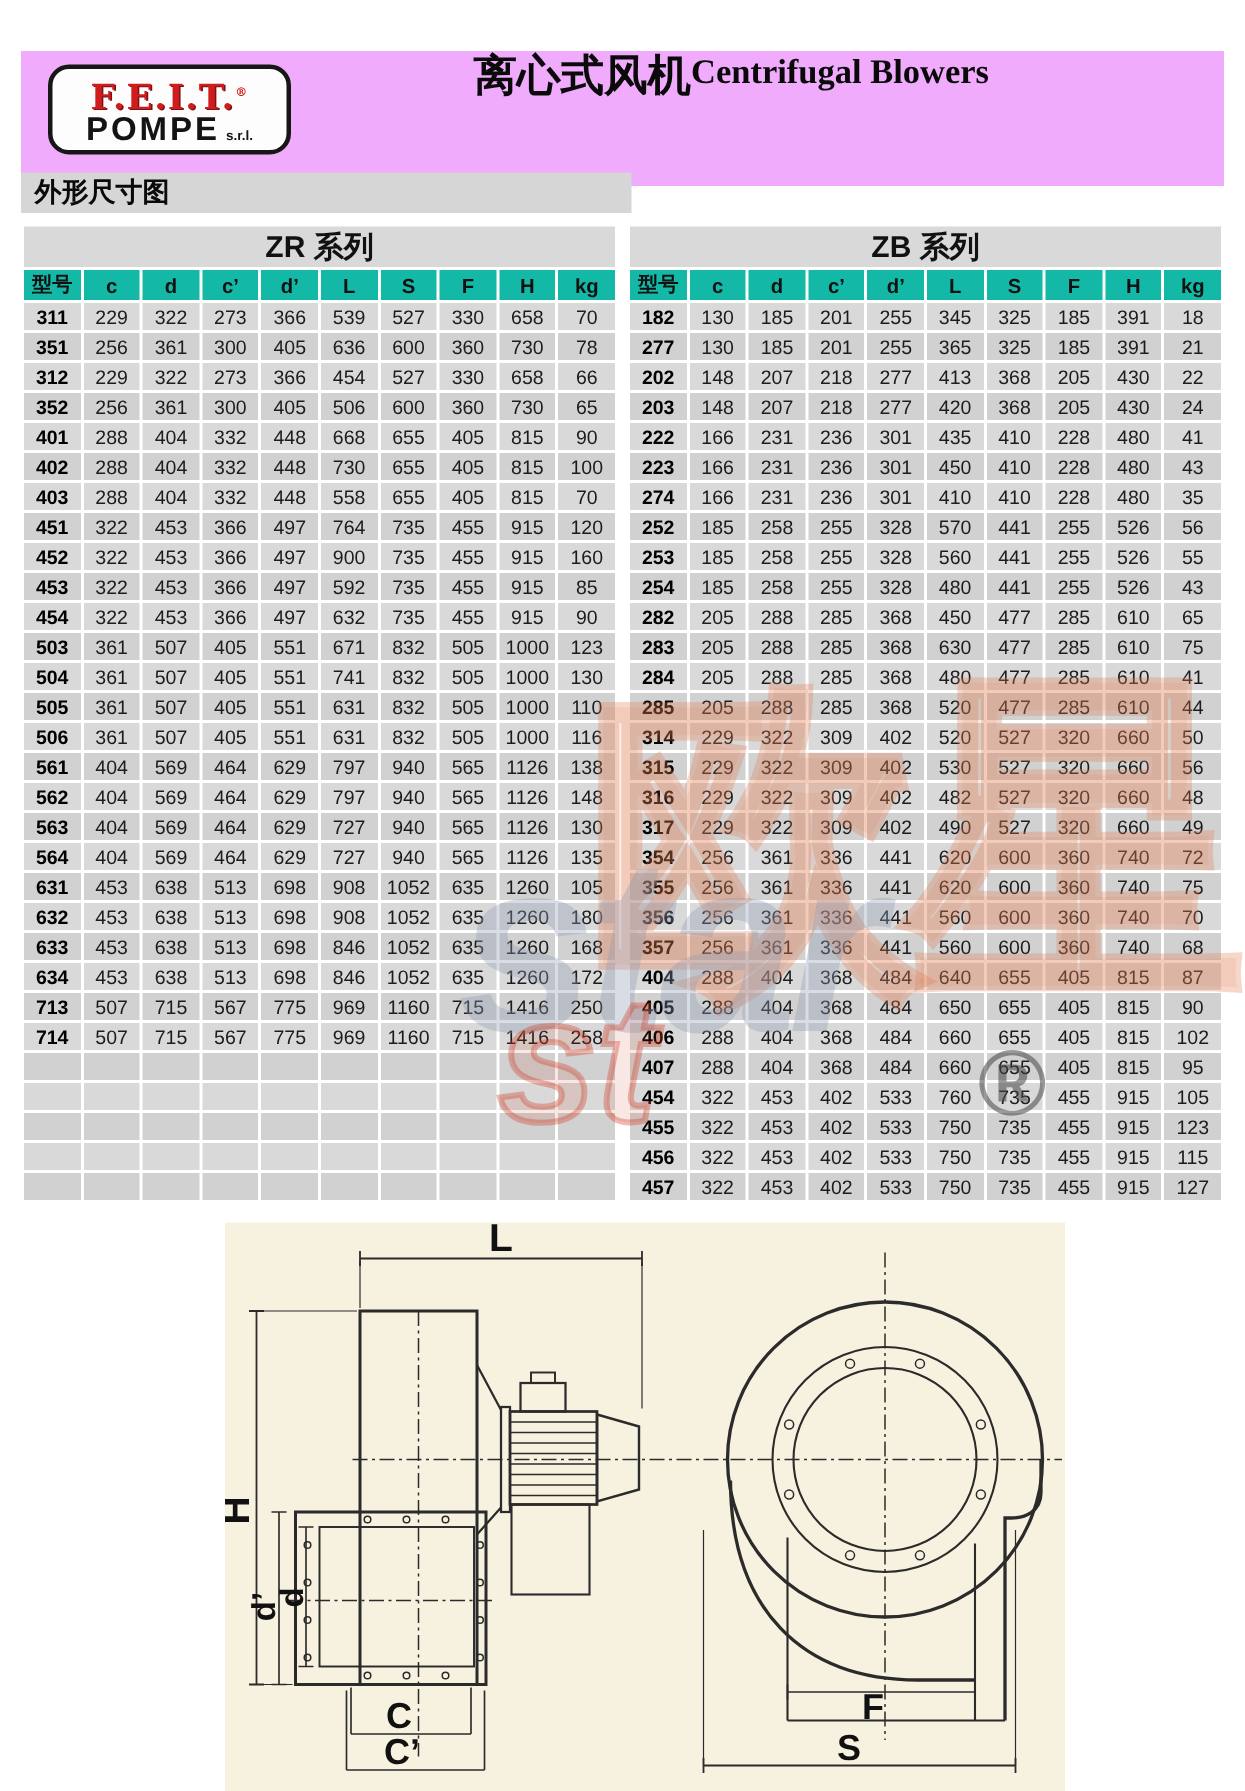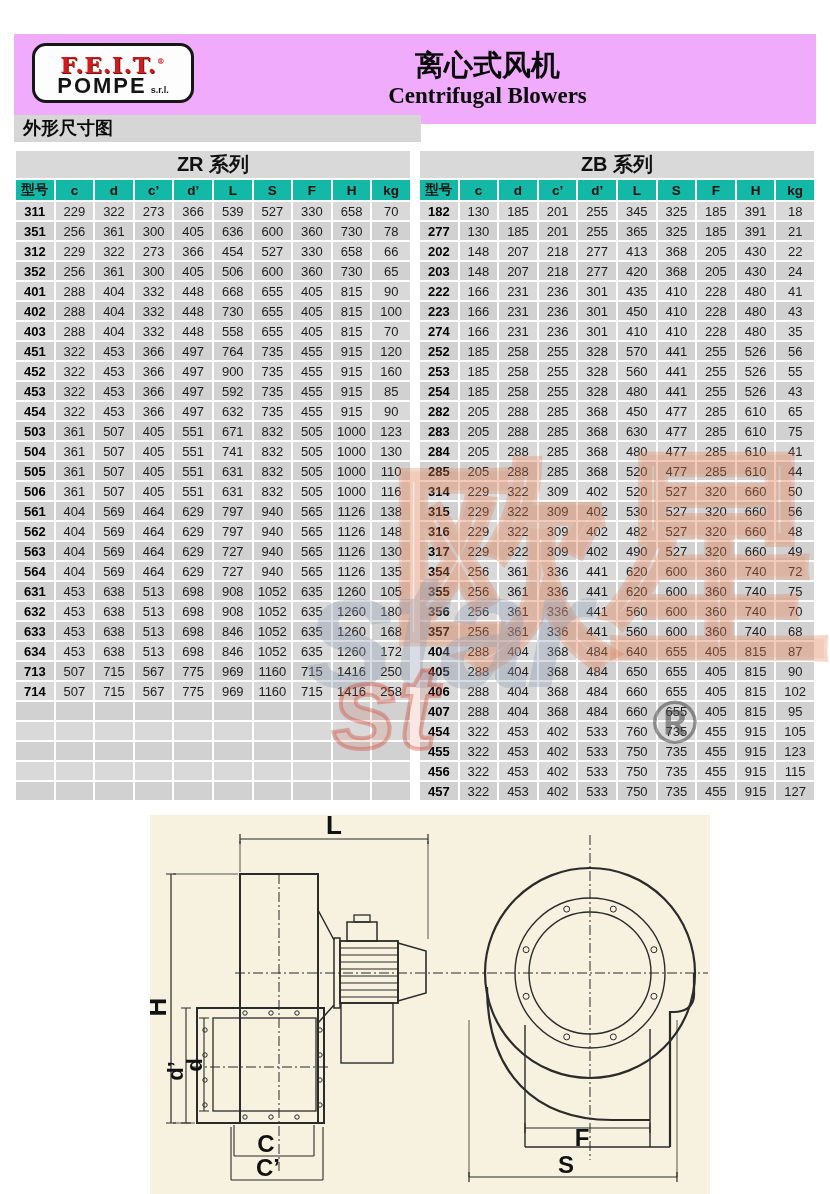--- a/index.html
+++ b/index.html
@@ -27,21 +27,21 @@
     text-shadow:1px 1px 0 #7d1010;
   }
   .logo-reg { font-size:8px; vertical-align:super; color:#cf1d1d; text-shadow:none; }
   .logo-sub-row { display:flex; align-items:baseline; gap:4px; }
   .logo-sub {
     font-weight:bold; color:#141414; font-size:22px; letter-spacing:2px; line-height:20px;
   }
   .logo-suffix { font-size:9px; font-weight:bold; color:#141414; }
   .banner-titles {
     position:absolute; left:205px; right:60px; top:0; height:100%;
-    display:flex; flex-direction:column; align-items:center; justify-content:center;
+    display:flex; flex-direction:row; justify-content:center;
   }
   .title-cn { font-size:29px; font-weight:bold; line-height:34px; color:#0a0a0a; }
   .title-en {
     font-family:"Liberation Serif", serif; font-weight:bold;
     font-size:23px; line-height:28px; color:#0a0a0a;
   }
 
   
   .section-bar {
     position:absolute; left:14px; top:115px; width:407px; height:27px;

